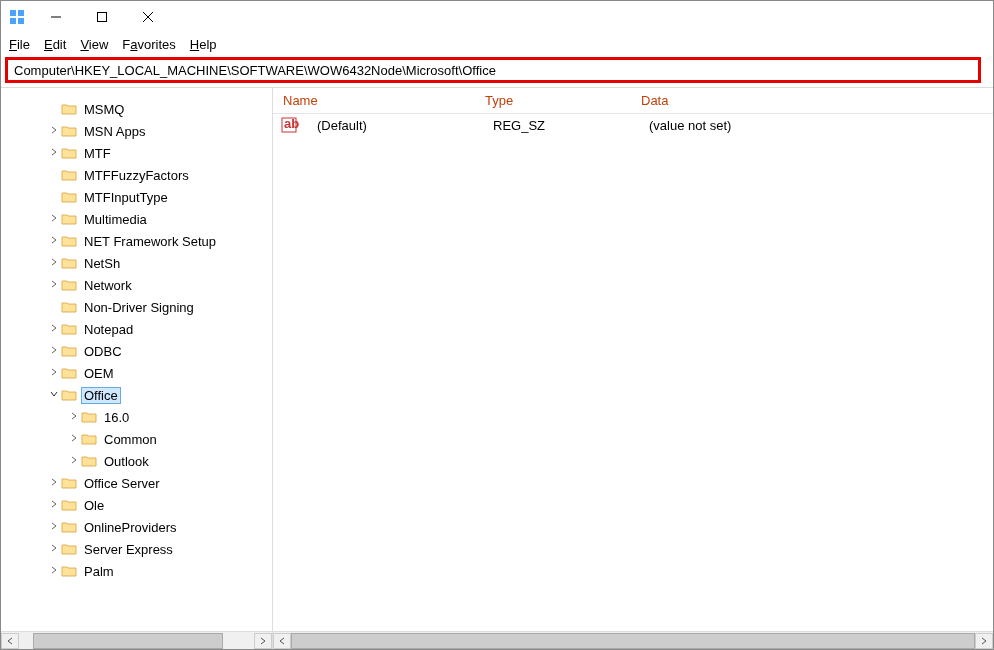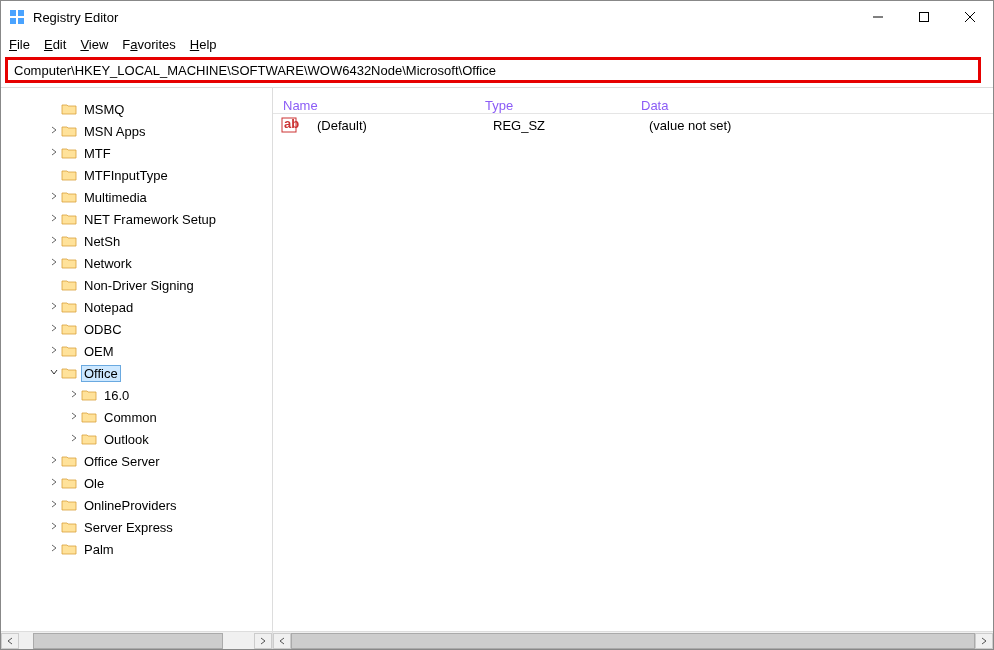--- a/index.html
+++ b/index.html
@@ -21,21 +21,21 @@
 .tree-row .sp { display:inline-block; }
 .tree-row .chev { width:14px; text-align:center; color:#666; font-size:11px; }
 .tree-row .folder { width:16px; height:14px; margin-right:4px; display:inline-flex; }
 .tree-row .lbl { padding:1px 3px; }
 .tree-row.selected .lbl { background:#cde8ff; border:1px solid #6aa9e0; padding:0 2px; }
 .hscroll { height:18px; border-top:1px solid #ddd; display:flex; align-items:center; background:#f0f0f0; }
 .hscroll .btn { width:18px; height:16px; display:flex; align-items:center; justify-content:center; background:#f0f0f0; border:1px solid #ccc; }
 .hscroll .track { flex:1; height:16px; position:relative; }
 .hscroll .thumb { position:absolute; top:0; height:16px; background:#cdcdcd; border:1px solid #aaa; }
 .list-pane { flex:1; display:flex; flex-direction:column; overflow:hidden; }
-.list-header { height:26px; border-bottom:1px solid #e5e5e5; display:flex; align-items:flex-end; font-size:13px; color:#8b5cf6; }
+.list-header { height:26px; border-bottom:1px solid #e5e5e5; display:flex; align-items:center; font-size:13px; color:#c2410c; }
 .list-header div { padding-left:10px; }
 .col-name { width:202px; }
 .col-type { width:156px; }
 .col-data { flex:1; }
 .list-body { flex:1; }
 .list-row { display:flex; align-items:center; height:22px; font-size:13px; }
 .val-icon { width:18px; height:18px; margin:0 18px 0 8px; display:inline-flex; }
 .folder svg, .val-icon svg, .app-icon svg { width:100%; height:100%; }
 </style>
 </head>
@@ -43,21 +43,20 @@
 
 <div class="titlebar">
   <span class="app-icon">
     <svg viewBox="0 0 16 16">
         <rect x="1" y="1" width="6" height="6" fill="#4aa3ff"></rect>
         <rect x="9" y="1" width="6" height="6" fill="#4aa3ff"></rect>
         <rect x="1" y="9" width="6" height="6" fill="#4aa3ff"></rect>
         <rect x="9" y="9" width="6" height="6" fill="#4aa3ff"></rect>
       </svg>
   </span>
-  <span class="title">Registry Editor</span>
   <div class="win-controls">
     <div class="win-btn">
         <svg width="10" height="10">
           <line x1="0" y1="5" x2="10" y2="5" stroke="#000"></line>
         </svg>
       </div>
     <div class="win-btn">
         <svg width="10" height="10">
           <rect x="0.5" y="0.5" width="9" height="9" fill="none" stroke="#000"></rect>
         </svg>
@@ -123,20 +122,30 @@
           <span class="lbl">MTF</span>
         </div>
         <div class="tree-row">
           <span class="sp" style="width: 46px;"></span>
           <span class="chev"></span>
           <span class="folder">
             <svg viewBox="0 0 16 14">
               <path d="M1 3 L1 12 L15 12 L15 4 L7 4 L6 3 Z" fill="#ffe29a" stroke="#d9a13b" stroke-width="0.8"></path>
             </svg>
           </span>
+          <span class="lbl">MTFFuzzyFactors</span>
+        </div>
+        <div class="tree-row">
+          <span class="sp" style="width: 46px;"></span>
+          <span class="chev"></span>
+          <span class="folder">
+            <svg viewBox="0 0 16 14">
+              <path d="M1 3 L1 12 L15 12 L15 4 L7 4 L6 3 Z" fill="#ffe29a" stroke="#d9a13b" stroke-width="0.8"></path>
+            </svg>
+          </span>
           <span class="lbl">MTFInputType</span>
         </div>
         <div class="tree-row">
           <span class="sp" style="width: 46px;"></span>
           <span class="chev"><svg width="10" height="10">
               <polyline points="3,2 7,5 3,8" fill="none" stroke="#666"></polyline>
             </svg></span>
           <span class="folder">
             <svg viewBox="0 0 16 14">
               <path d="M1 3 L1 12 L15 12 L15 4 L7 4 L6 3 Z" fill="#ffe29a" stroke="#d9a13b" stroke-width="0.8"></path>

